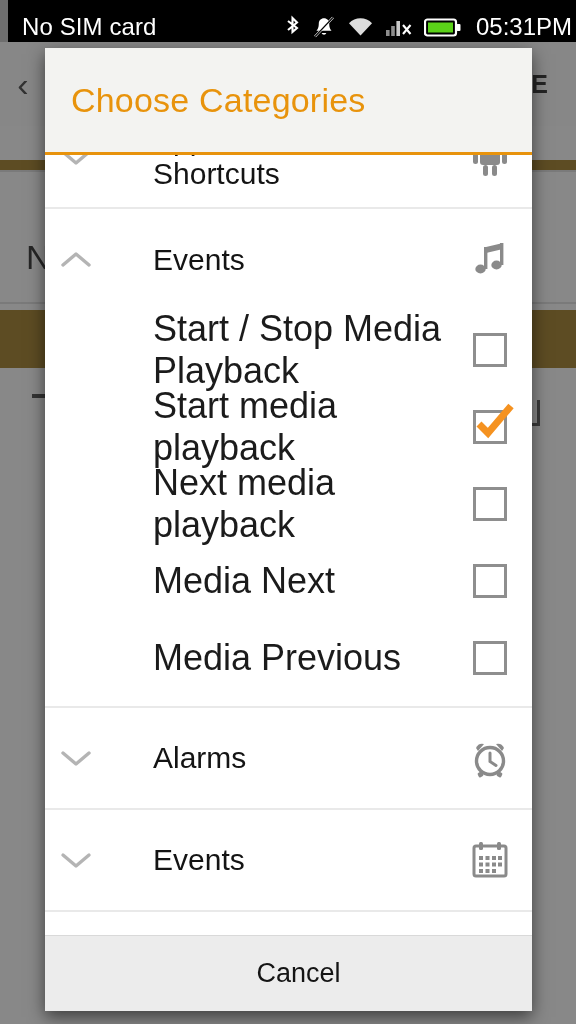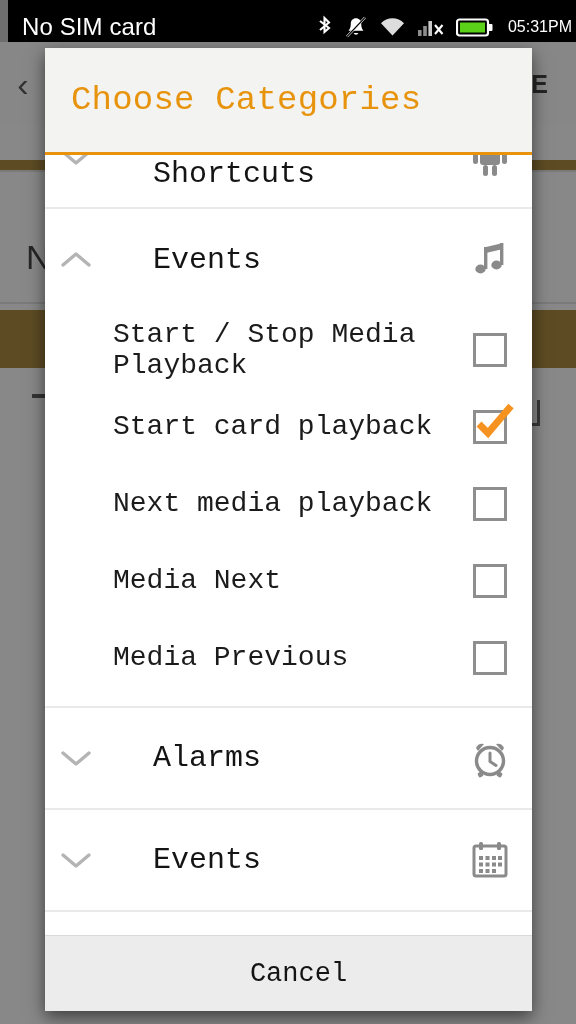--- a/index.html
+++ b/index.html
@@ -12,21 +12,21 @@
 
   
   #statusbar {
     position:absolute; top:0; left:8px; width:576px; height:42px;
     background:#000; color:#fff;
     display:flex; align-items:center; justify-content:space-between;
     padding:12px 12px 0 14px;
   }
   #statusbar .sb-left { font-size:24px; letter-spacing:.1px; }
   #statusbar .sb-right { display:flex; align-items:center; gap:11px; }
-  #statusbar .sb-time { font-size:16px; margin-left:3px; }
+  #statusbar .sb-time { font-size:24px; margin-left:3px; }
   .sbicon { display:block; }
 
   
   #bg-app {
     position:absolute; top:42px; left:0; width:576px; height:982px;
     background:#fdfdfd; overflow:hidden;
   }
   #bg-actionbar {
     position:absolute; top:0; left:0; width:576px; height:84px;
     background:#fafafa;
@@ -73,21 +73,20 @@
     background:rgba(44,44,44,0.56);
   }
 
   
   #dialog {
     position:absolute; left:45px; top:48px; width:487px; height:963px;
     background:#ffffff;
     box-shadow:0 6px 16px rgba(0,0,0,0.55);
     display:flex; flex-direction:column;
     overflow:hidden;
-    font-family:Liberation Mono, monospace;
   }
   #dialog-header {
     height:107px; flex:0 0 107px; background:#f3f3f1;
     border-bottom:3px solid #E8930C;
     display:flex; align-items:center;
     padding-left:26px;
     position:relative; z-index:5;
   }
   #dialog-title {
     font-size:34px; color:#E8930C; letter-spacing:.2px;
@@ -120,21 +119,21 @@
   #row-clipped {
     position:absolute; left:0; top:-48px; width:487px;
     height:102px;
   }
   #row-clipped .cat-label { font-size:30px; }
 
   .item-row {
     display:flex; align-items:center; height:77px; background:#fff;
   }
   .item-label {
-    flex:1 1 auto; padding-left:68px; font-size:28px; color:#1b1b1b;
+    flex:1 1 auto; padding-left:108px; font-size:36px; color:#1b1b1b;
   }
   .item-cb {
     width:84px; flex:0 0 84px; display:flex; align-items:center; justify-content:center;
     position:relative;
   }
   .cbox {
     width:34px; height:34px; border:3px solid #8e8e8e; background:#fff;
     position:relative;
   }
   .cbox .tick { position:absolute; left:-4px; top:-13px; }
@@ -272,21 +271,21 @@
       </div>
 
       <div class="item-row">
         <div class="item-label">Start / Stop Media Playback</div>
         <div class="item-cb">
           <div class="cbox"></div>
         </div>
       </div>
 
       <div class="item-row">
-        <div class="item-label">Start card playback</div>
+        <div class="item-label">Start media playback</div>
         <div class="item-cb">
           <div class="cbox">
             <span class="tick">
               <svg width="46" height="44" viewBox="0 0 46 44">
                 <path d="M7 24 L16 33 L39 6" fill="none" stroke="#F59220" stroke-width="7" stroke-linecap="butt" stroke-linejoin="miter"></path>
               </svg>
             </span>
           </div>
         </div>
       </div>

